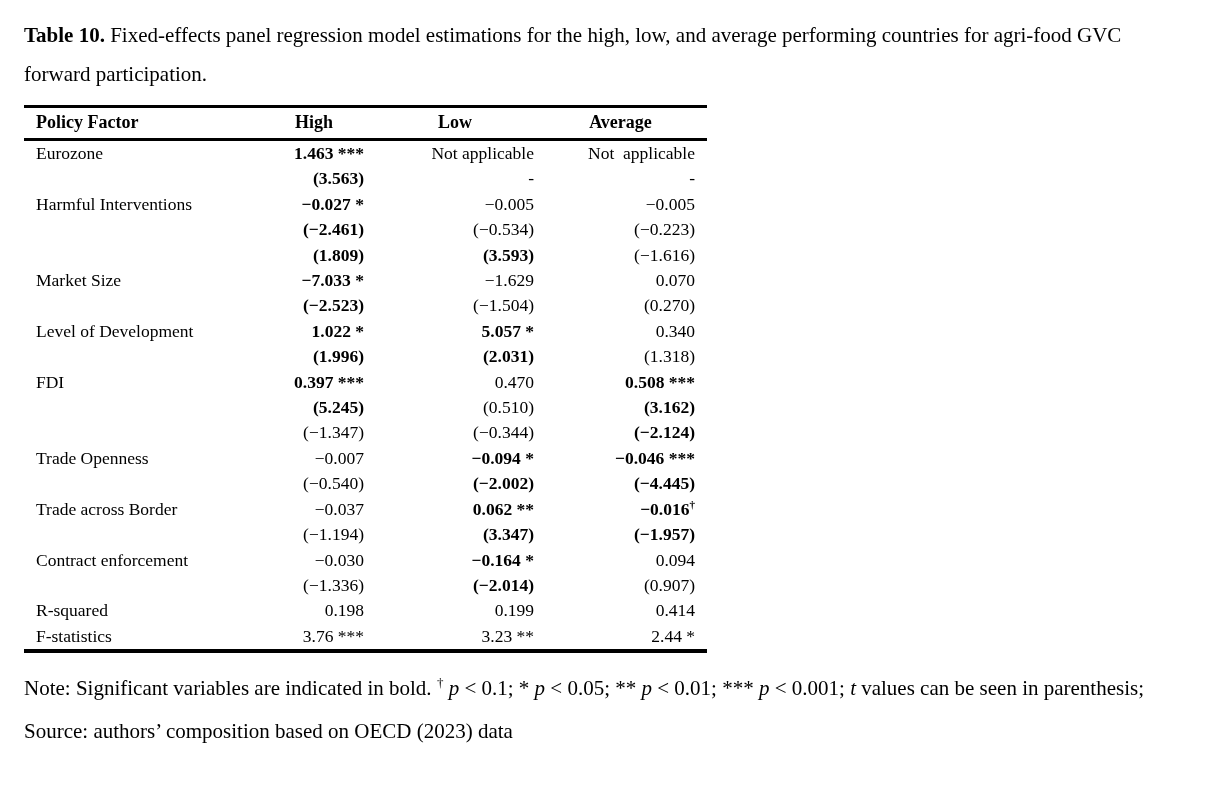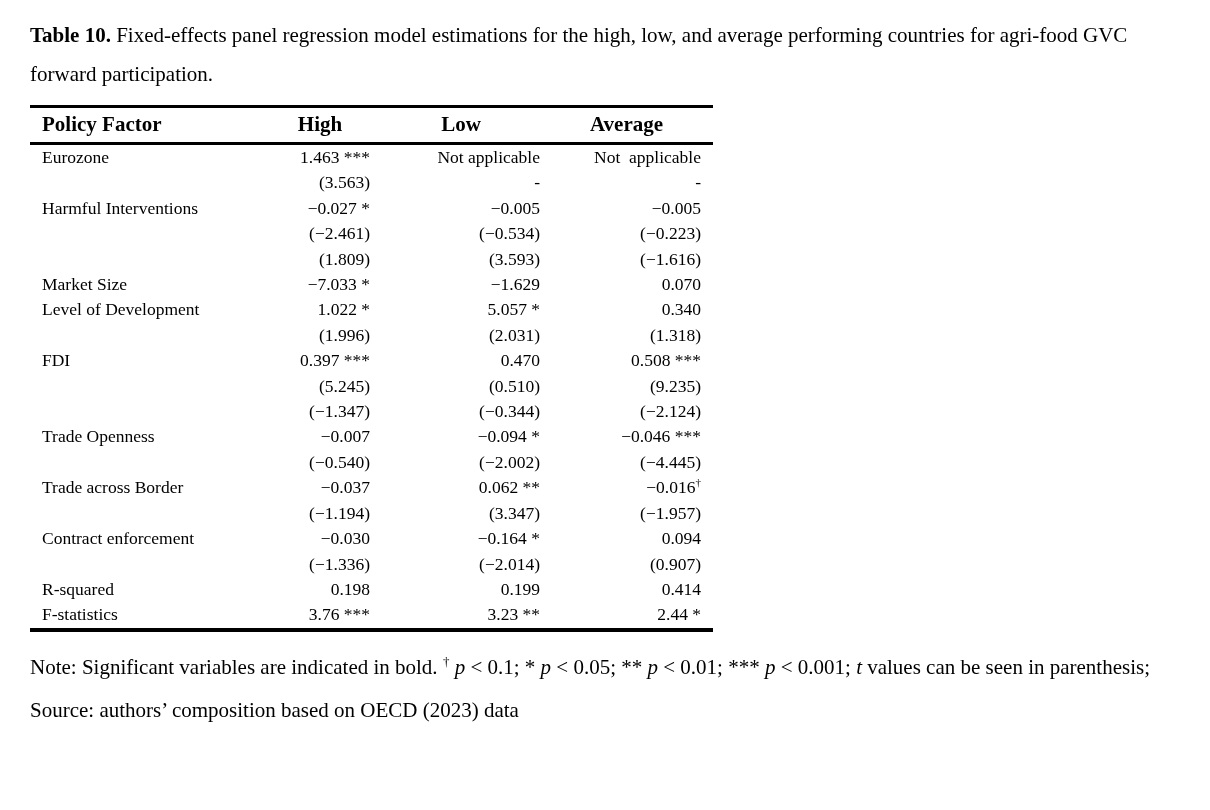--- a/index.html
+++ b/index.html
@@ -11,41 +11,41 @@
   }
   body {
     width: 1210px;
     height: 810px;
     overflow: hidden;
   }
   .page {
     box-sizing: border-box;
     width: 1210px;
     height: 810px;
-    padding: 16px 26px 0 30px;
+    padding: 16px 26px 0 24px;
   }
   .caption {
     margin: 0;
     font-size: 21px;
     line-height: 39px;
     max-width: 1158px;
   }
   .caption .label {
     font-weight: bold;
   }
   table.regression {
     border-collapse: collapse;
     table-layout: fixed;
     width: 683px;
     margin-top: 11px;
     border-top: 3px solid #000000;
     border-bottom: 4px solid #000000;
   }
   table.regression th {
-    font-size: 21px;
+    font-size: 18px;
     font-weight: bold;
     padding: 4px 0 5px 0;
     border-bottom: 3px solid #000000;
     white-space: pre;
   }
   table.regression th.factor-h {
     text-align: left;
     padding-left: 12px;
   }
   table.regression th.num {
@@ -60,21 +60,21 @@
   }
   table.regression td.factor {
     text-align: left;
     padding-left: 12px;
   }
   table.regression td.num {
     text-align: right;
     padding-right: 12px;
   }
   table.regression td.bold {
-    font-weight: normal;
+    font-weight: bold;
   }
   table.regression sup {
     font-size: 11px;
     line-height: 0;
     vertical-align: super;
   }
   .note {
     margin: 14px 0 0 0;
     font-size: 21px;
     line-height: 43px;
@@ -142,20 +142,26 @@
           <td class="num bold">(3.593)</td>
           <td class="num">(−1.616)</td>
         </tr>
         <tr>
           <td class="factor">Market Size</td>
           <td class="num bold">−7.033 *</td>
           <td class="num">−1.629</td>
           <td class="num">0.070</td>
         </tr>
         <tr>
+          <td class="factor"></td>
+          <td class="num bold">(−2.523)</td>
+          <td class="num">(−1.504)</td>
+          <td class="num">(0.270)</td>
+        </tr>
+        <tr>
           <td class="factor">Level of Development</td>
           <td class="num bold">1.022 *</td>
           <td class="num bold">5.057 *</td>
           <td class="num">0.340</td>
         </tr>
         <tr>
           <td class="factor"></td>
           <td class="num bold">(1.996)</td>
           <td class="num bold">(2.031)</td>
           <td class="num">(1.318)</td>
@@ -163,21 +169,21 @@
         <tr>
           <td class="factor">FDI</td>
           <td class="num bold">0.397 ***</td>
           <td class="num">0.470</td>
           <td class="num bold">0.508 ***</td>
         </tr>
         <tr>
           <td class="factor"></td>
           <td class="num bold">(5.245)</td>
           <td class="num">(0.510)</td>
-          <td class="num bold">(9.235)</td>
+          <td class="num bold">(3.162)</td>
         </tr>
         <tr>
           <td class="factor"></td>
           <td class="num">(−1.347)</td>
           <td class="num">(−0.344)</td>
           <td class="num bold">(−2.124)</td>
         </tr>
         <tr>
           <td class="factor">Trade Openness</td>
           <td class="num">−0.007</td>

